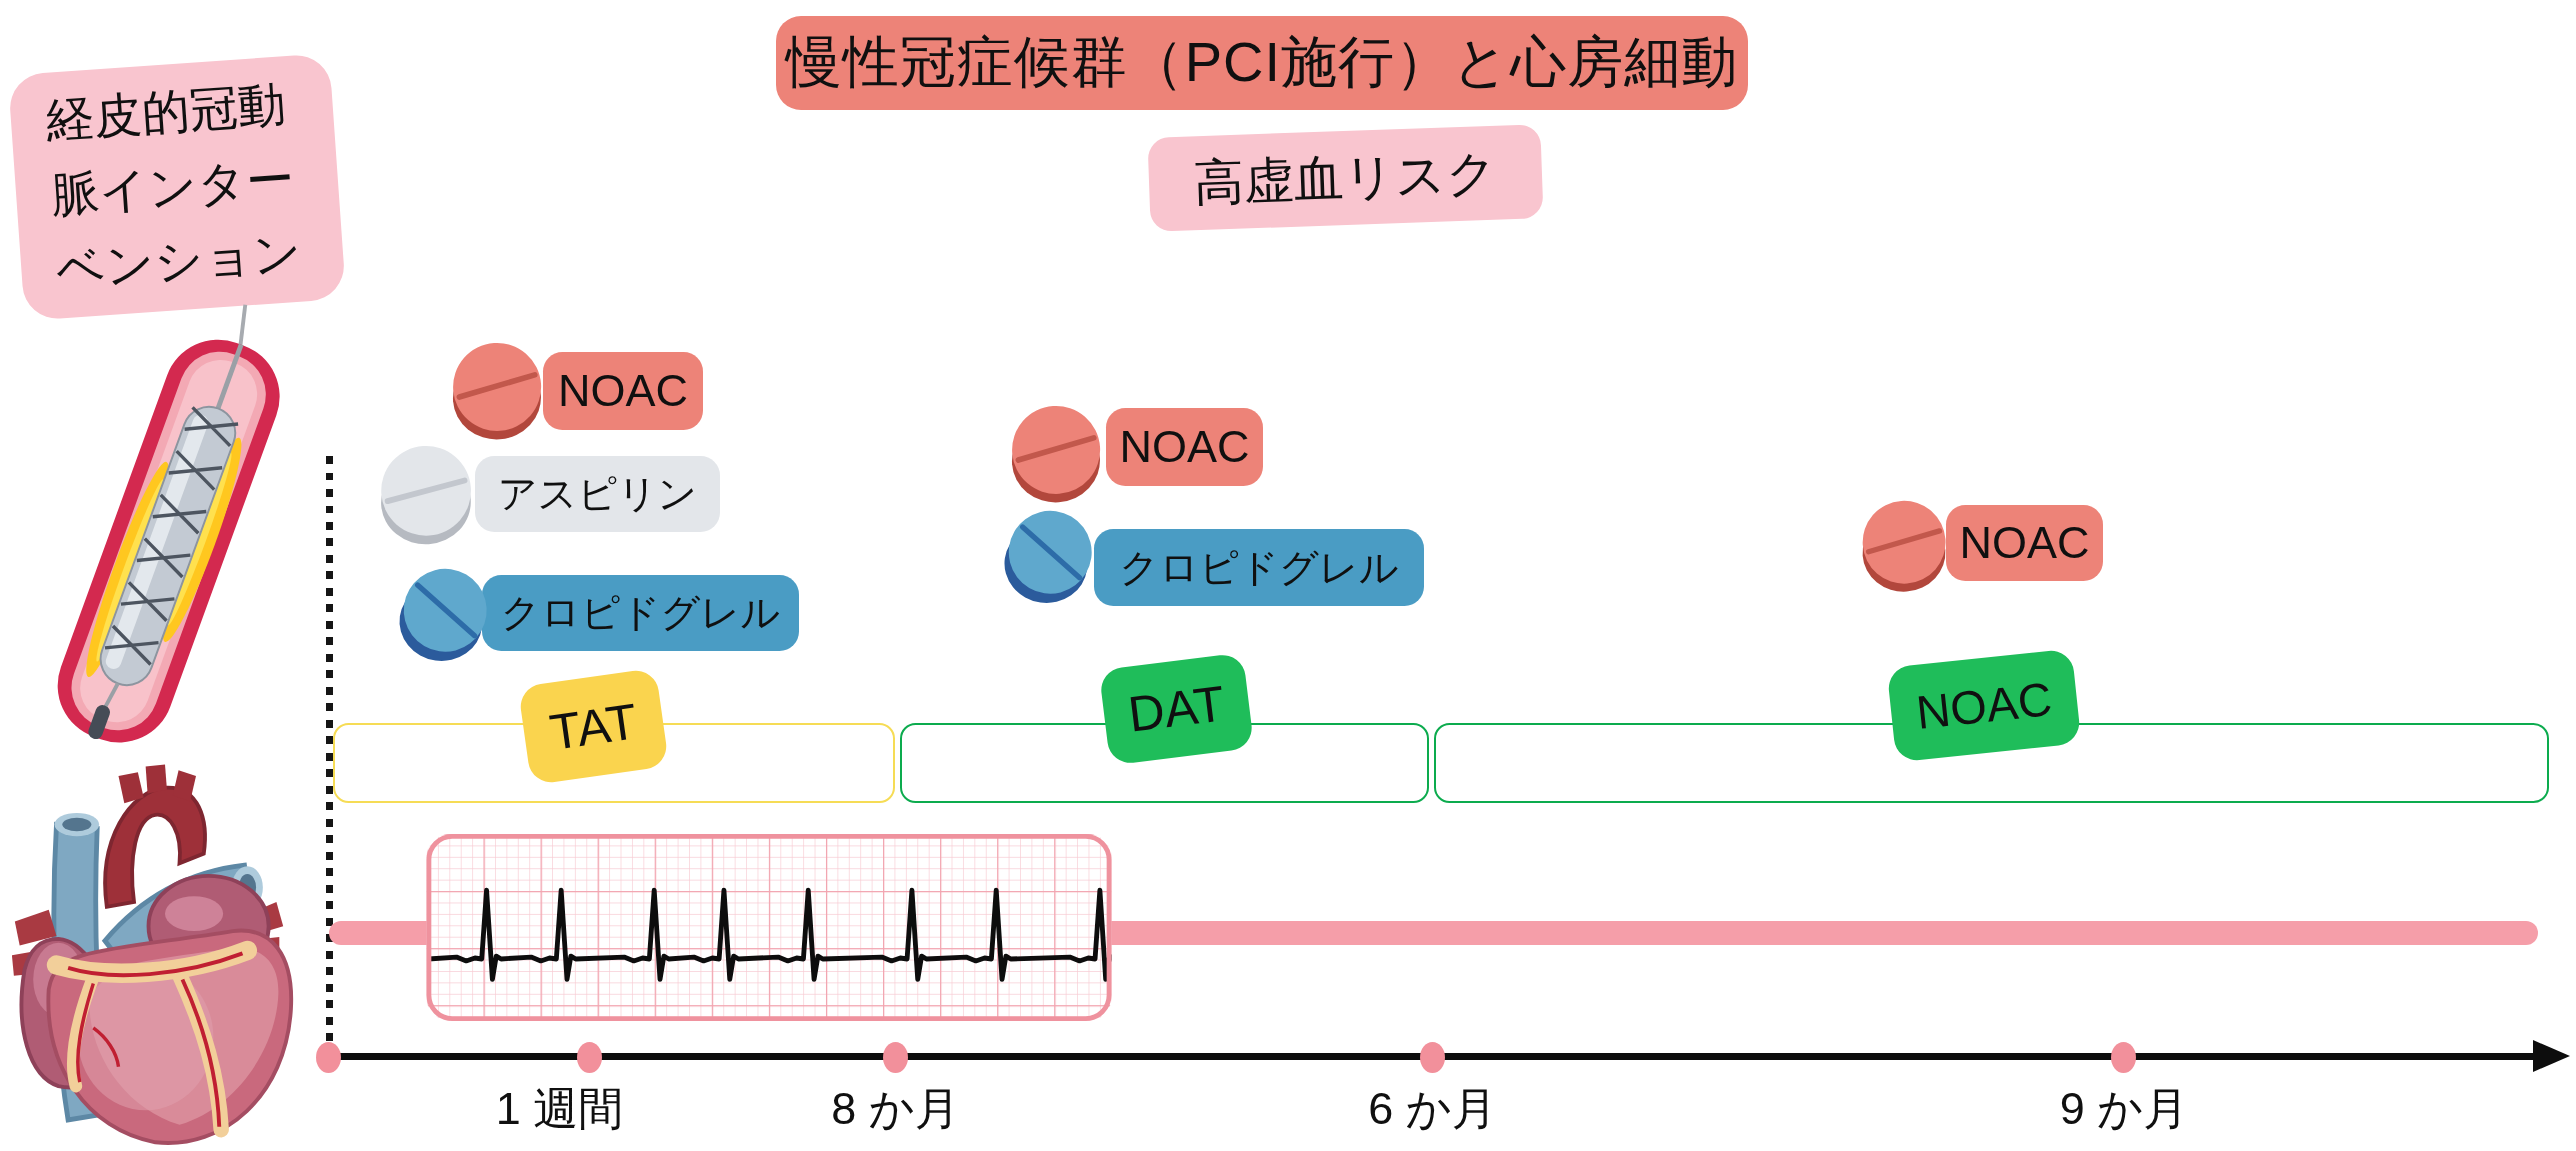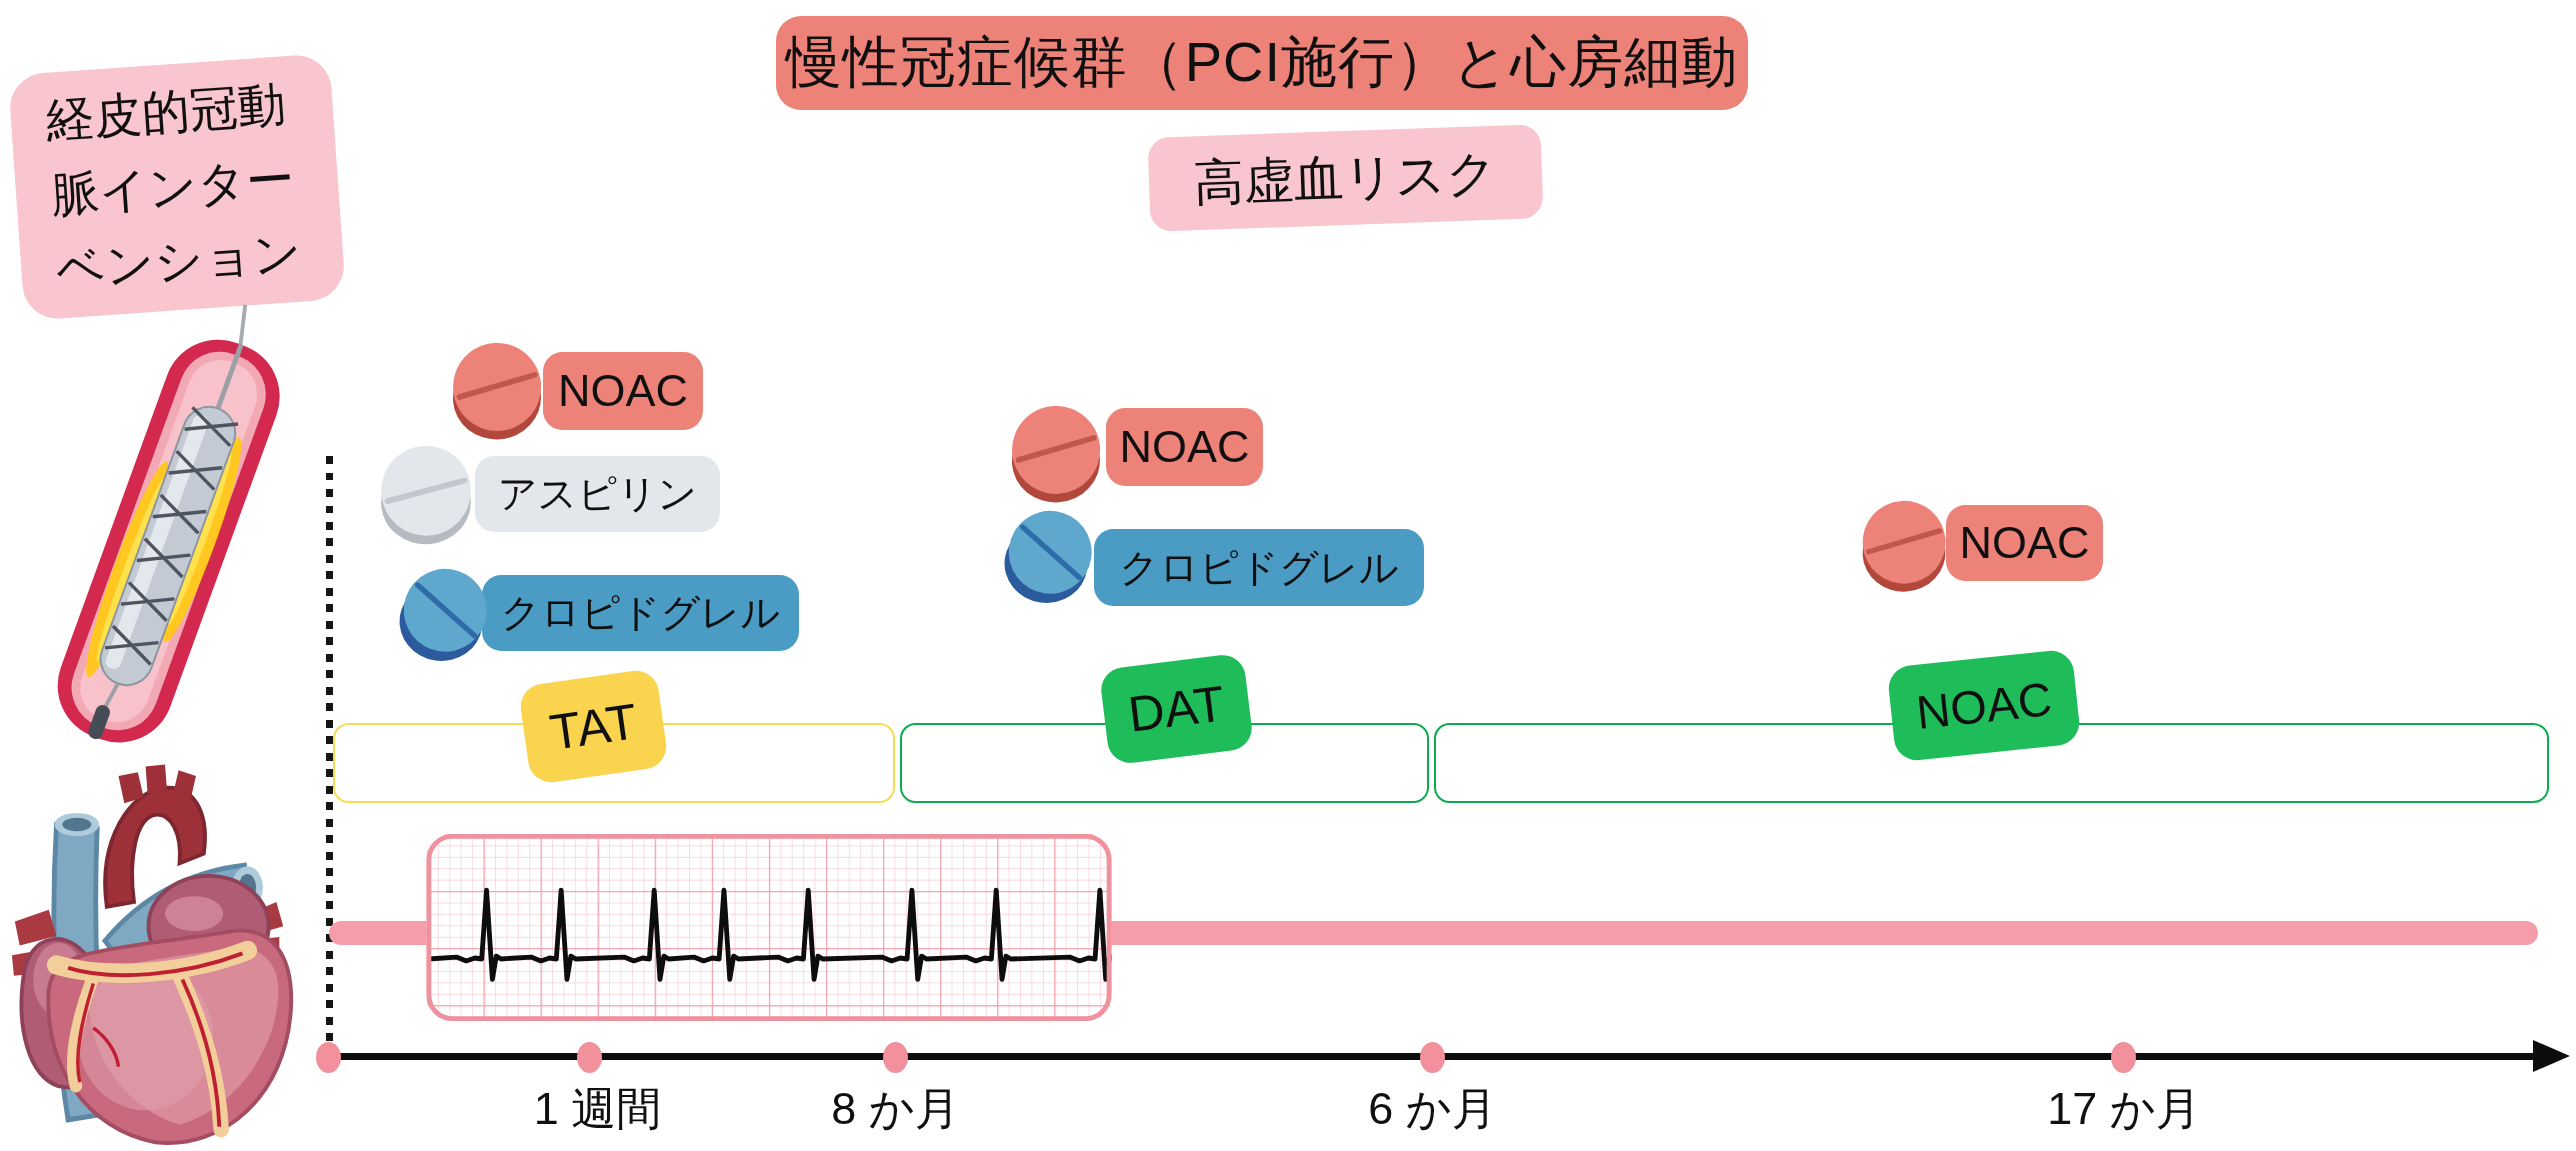--- a/index.html
+++ b/index.html
@@ -199,19 +199,19 @@
     <rect x="2.5" y="2.5" width="702" height="188" rx="24" fill="none" stroke="var(--ecg-pink,#EF929E)" stroke-width="5"></rect>
   </svg>
 
   <div class="abs axis-line"></div>
   <div class="abs axis-arrow"></div>
   <div class="abs axis-dot" style="left:316px"></div>
   <div class="abs axis-dot" style="left:577px"></div>
   <div class="abs axis-dot" style="left:883px"></div>
   <div class="abs axis-dot" style="left:1420px"></div>
   <div class="abs axis-dot" style="left:2111px"></div>
-  <div class="abs center tick" style="left:510px;width:175px">1 週間</div>
+  <div class="abs center tick" style="left:472px;width:175px">1 週間</div>
   <div class="abs center tick" style="left:808px;width:175px">8 か月</div>
   <div class="abs center tick" style="left:1345px;width:175px">6 か月</div>
-  <div class="abs center tick" style="left:2022px;width:204px">17 か月</div>
+  <div class="abs center tick" style="left:2022px;width:204px">9 か月</div>
 
 </div>
 
 
 </body></html>

